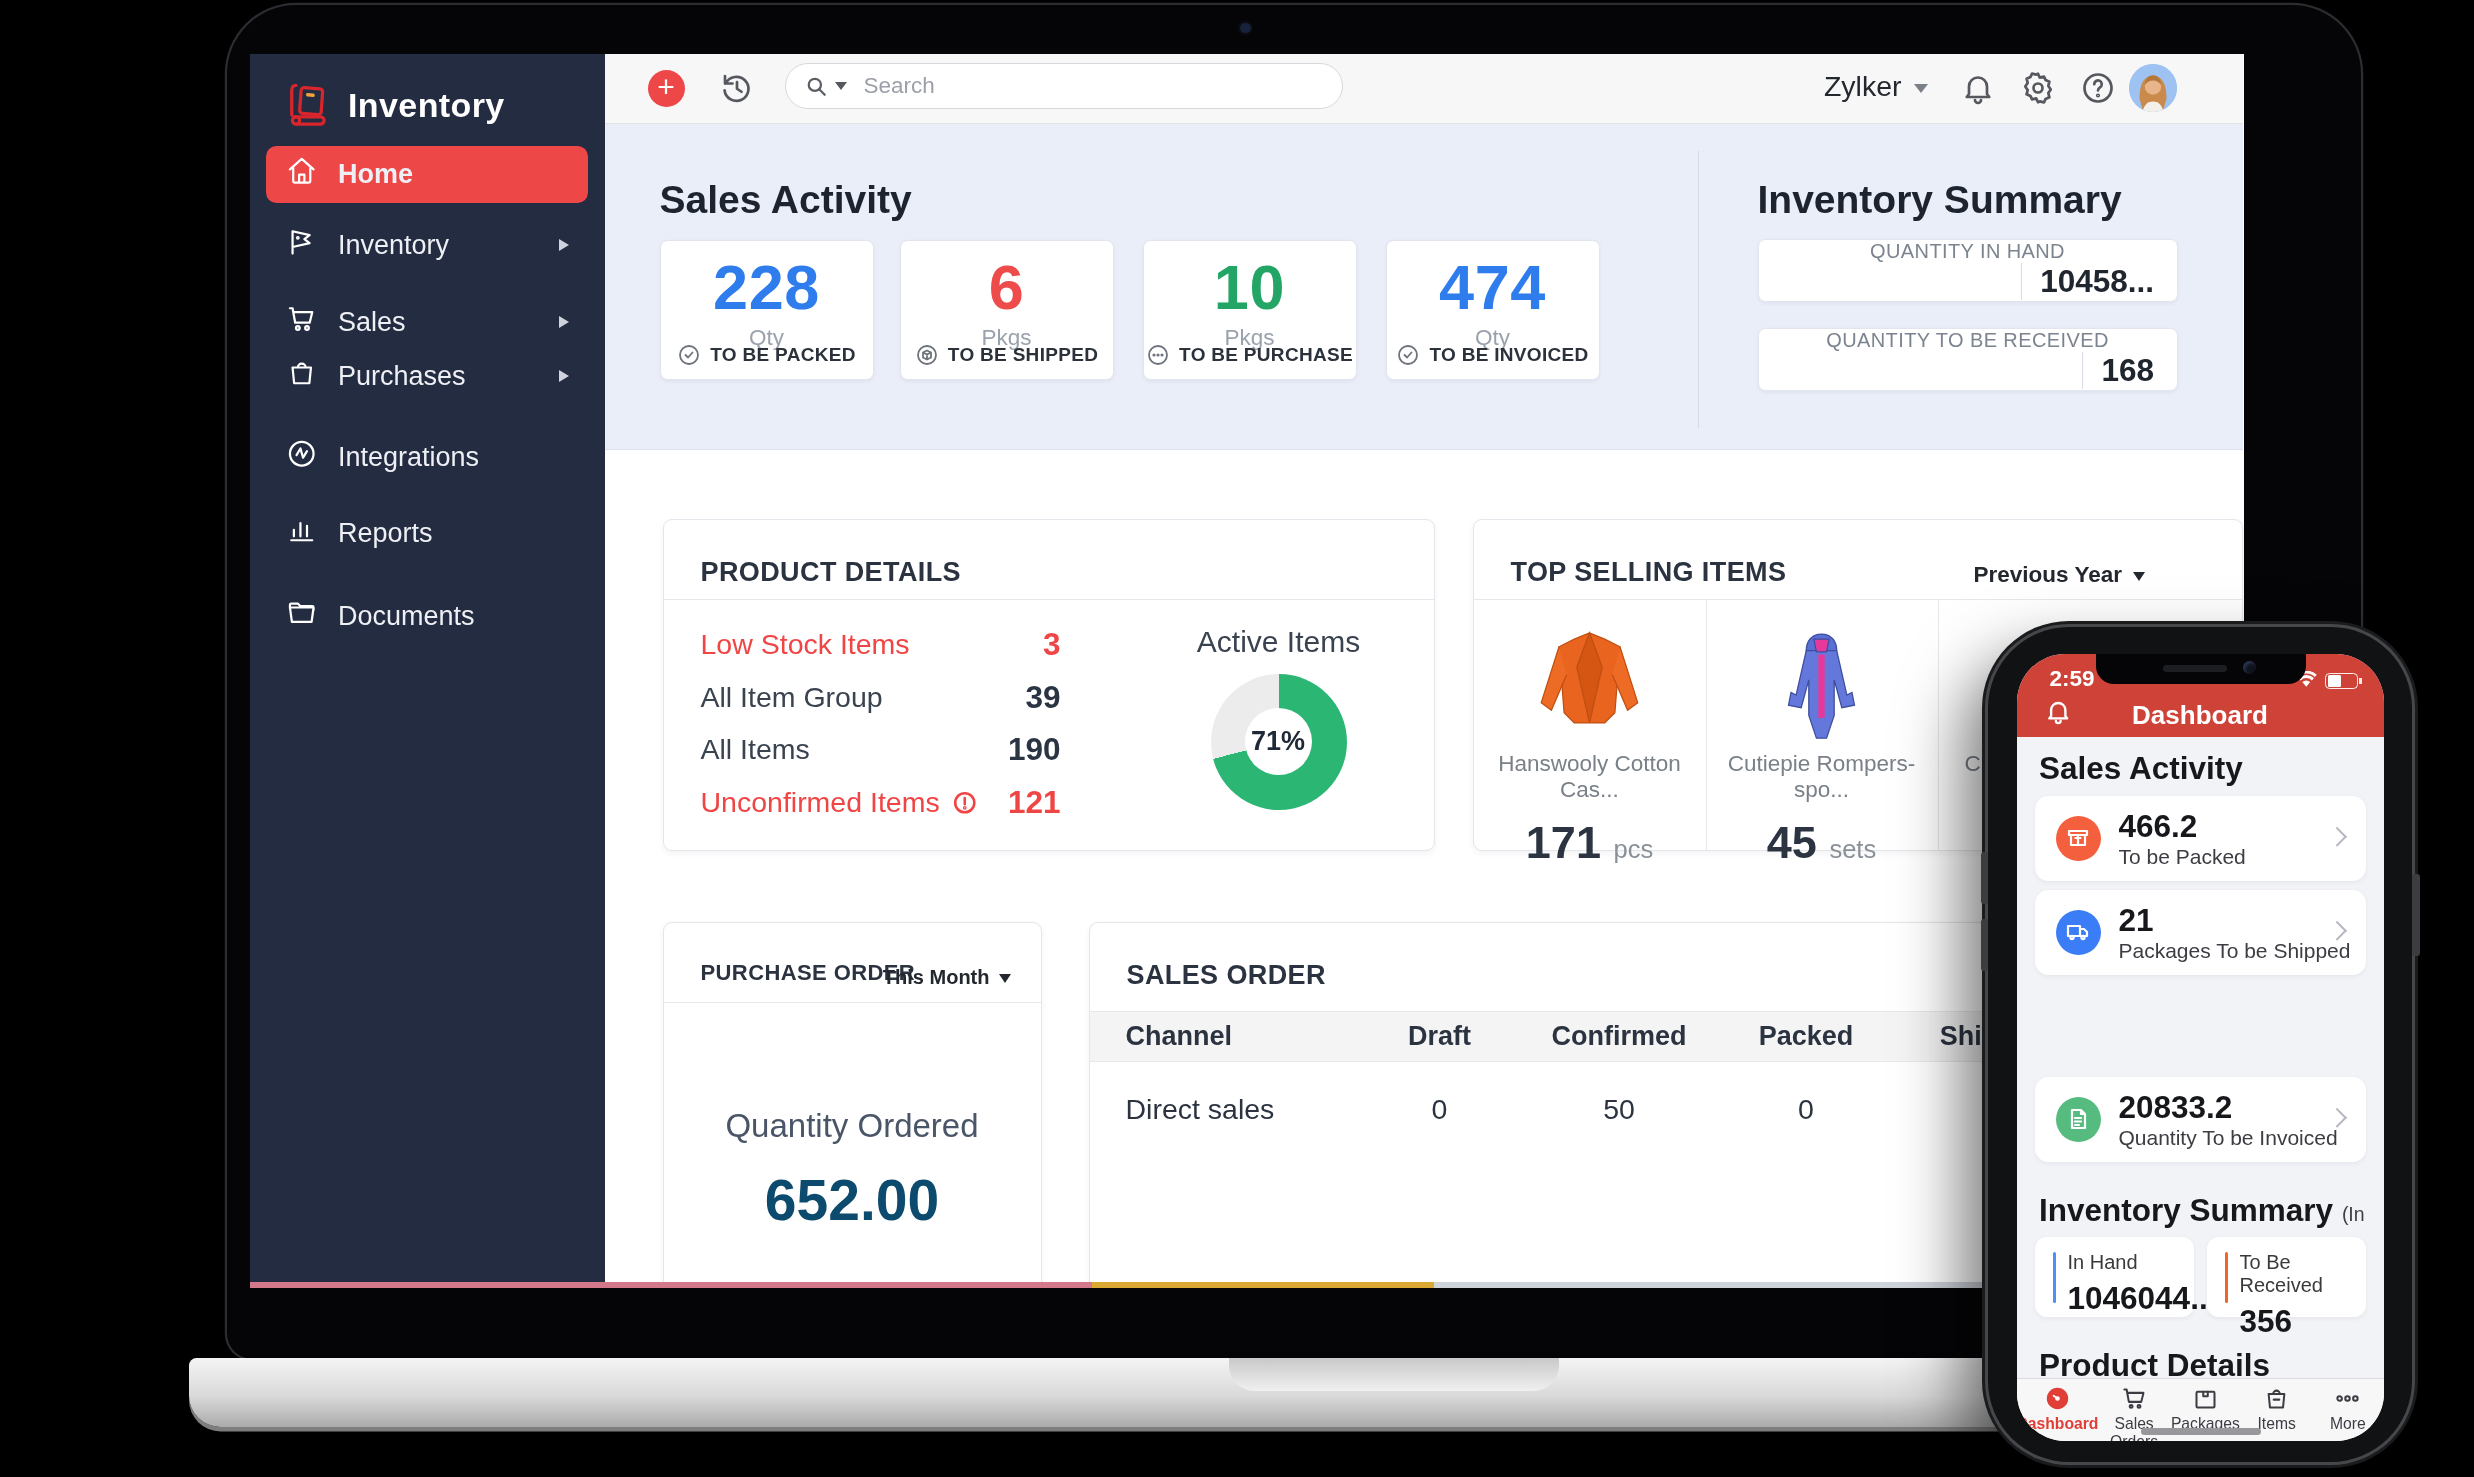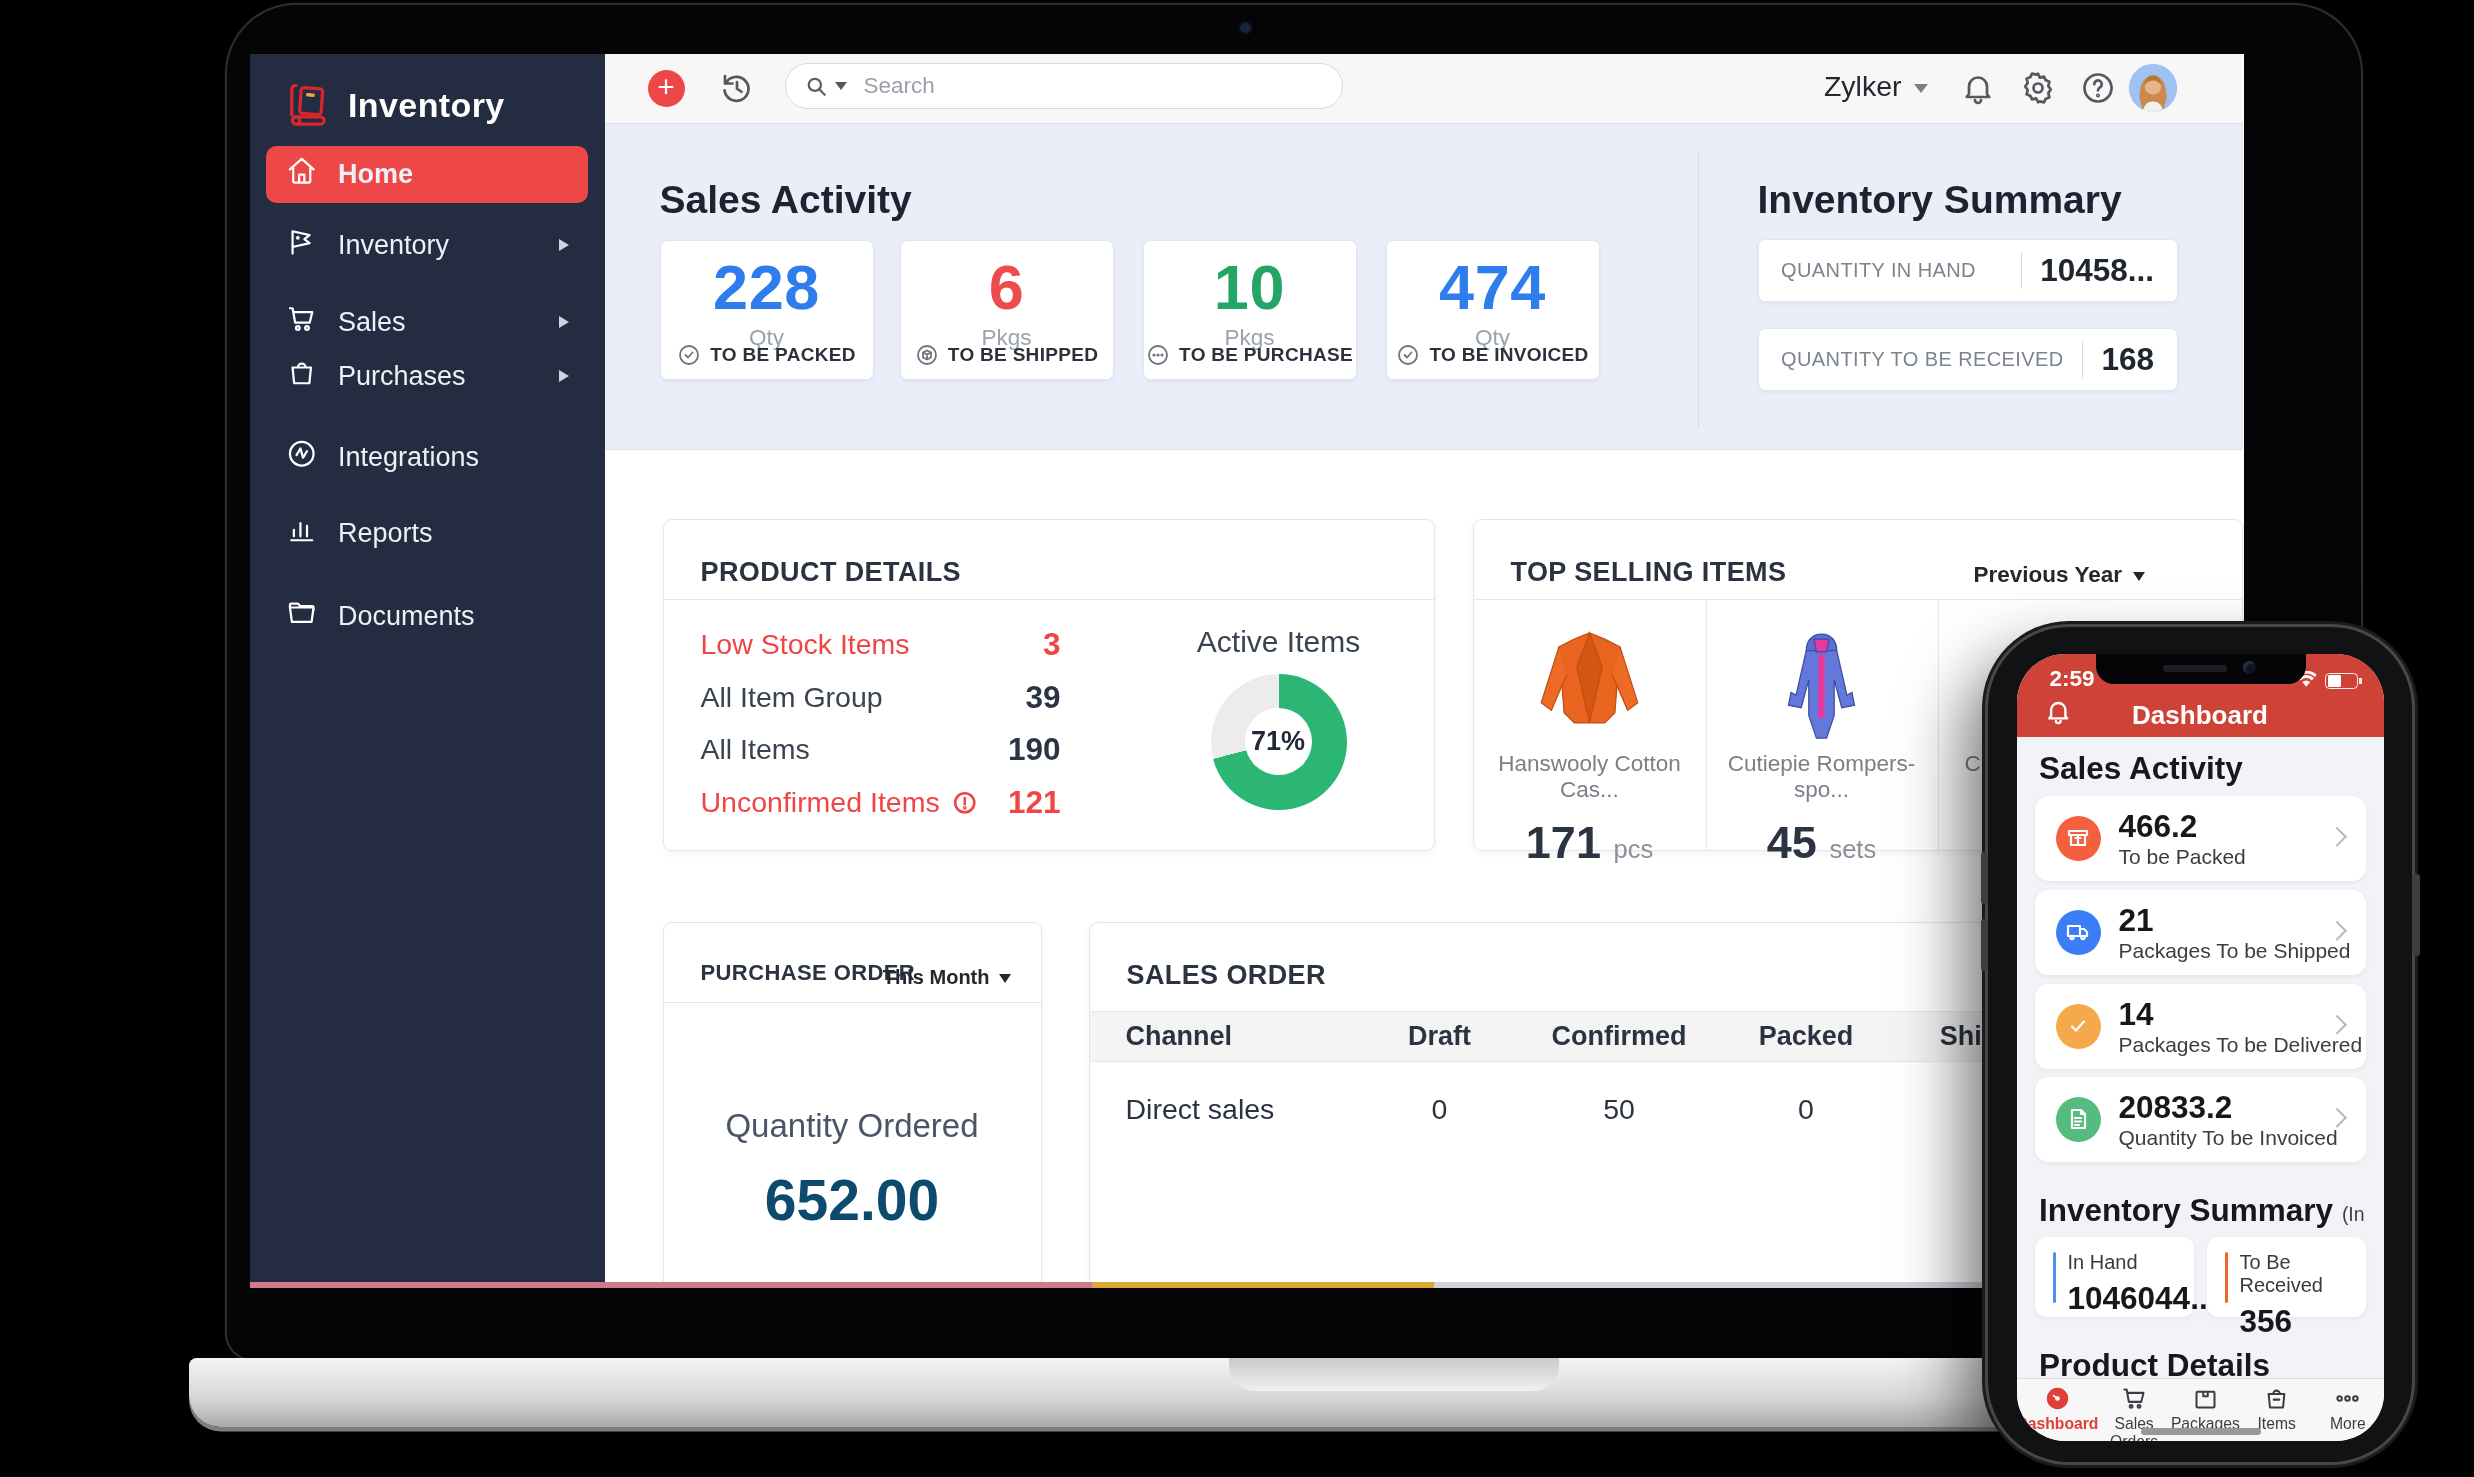--- a/index.html
+++ b/index.html
@@ -69,21 +69,21 @@
   .sa-card { position:absolute; top:116px; width:214px; height:140px; background:#fff;
     border:0.7px solid #e2e5ec; border-radius:7.5px; box-shadow:0 1.5px 3.7px rgba(30,40,70,.05); text-align:center; }
   .sa-val { font-size:63px; font-weight:600; margin-top:10.5px; letter-spacing:0.7px; }
   .c-blue { color:#2f7ded; } .c-red { color:#ee4b4b; } .c-green { color:#23a566; }
   .sa-unit { font-size:22.5px; color:#9aa2ad; margin-top:1.5px; }
   .sa-foot { position:absolute; left:0; right:0; bottom:12px; display:flex; align-items:center;
     justify-content:center; gap:9px; font-size:19px; font-weight:700; color:#2b323c; letter-spacing:0.3px; }
   .sa-foot svg { width:24px; height:24px; stroke:#6d737c; fill:none; stroke-width:1.8; stroke-linecap:round; }
   .is-box { position:absolute; left:1153px; width:420px; height:63px; background:#fff;
     border:0.7px solid #e2e5ec; border-radius:7.5px; display:flex; align-items:center; padding:0 22.5px;
-    box-shadow:0 1.5px 3.7px rgba(30,40,70,.05); }
+    box-shadow:0 1.5px 3.7px rgba(30,40,70,.05);flex-direction:column; }
   .is-label { font-size:20px; color:#7c848f; letter-spacing:0.4px; }
   .is-val { margin-left:auto; font-size:31.5px; font-weight:700; color:#20262e;
     border-left:1.5px solid #d8dce4; padding-left:18px; }
 
   
   .card { position:absolute; background:#fff; border:0.7px solid #e3e6ea; border-radius:9px;
     box-shadow:0 2.2px 6px rgba(30,40,70,.05); }
   .card-title { position:absolute; left:37px; top:37px; font-size:27px; font-weight:700;
     color:#2b3340; letter-spacing:0.4px; }
   .card-rule { position:absolute; left:0; right:0; top:79px; height:0.7px; background:#e6e8ec; }
@@ -546,30 +546,20 @@
         <svg viewBox="0 0 24 24">
             <path d="M2 6h12v10H2zM14 9h4l3 3v4h-7z"></path>
             <circle cx="6" cy="17.5" r="1.6"></circle>
             <circle cx="17" cy="17.5" r="1.6"></circle>
           </svg>
         </div>
       <div class="p-card-val">21</div>
       <div class="p-card-lab">Packages To be Shipped</div>
       <div class="p-chev"></div>
     </div>
-    <div class="p-card" style="top:330px">
-      <div class="p-card-ic" style="background:#f6a94a">
-        <svg viewBox="0 0 24 24">
-            <path d="M6 12.5l4 4 8-9"></path>
-          </svg>
-        </div>
-      <div class="p-card-val">14</div>
-      <div class="p-card-lab">Packages To be Delivered</div>
-      <div class="p-chev"></div>
-    </div>
     <div class="p-card" style="top:423px">
       <div class="p-card-ic" style="background:#56bb7f">
         <svg viewBox="0 0 24 24">
             <path d="M6 3h9l4 4v14H6zM15 3v4h4M9 11h6M9 14.5h6M9 18h4"></path>
           </svg>
         </div>
       <div class="p-card-val">20833.2</div>
       <div class="p-card-lab">Quantity To be Invoiced</div>
       <div class="p-chev"></div>
     </div>

